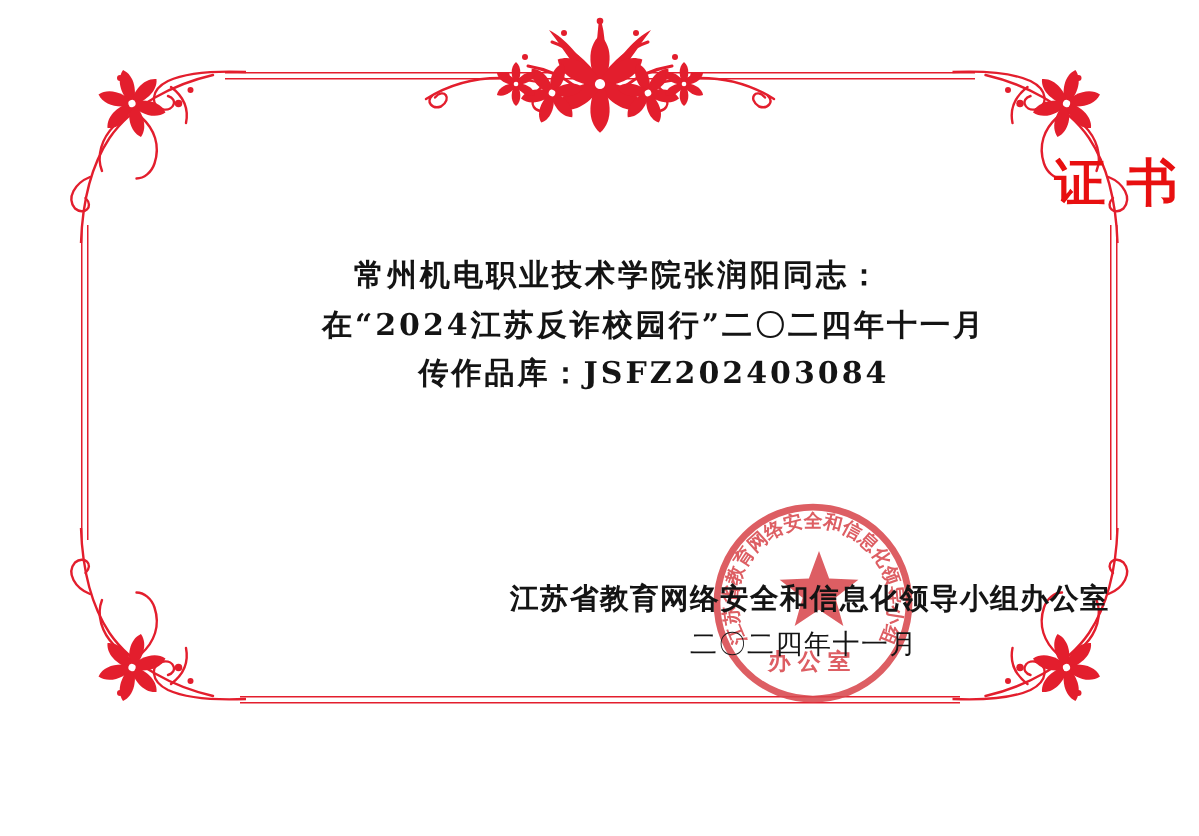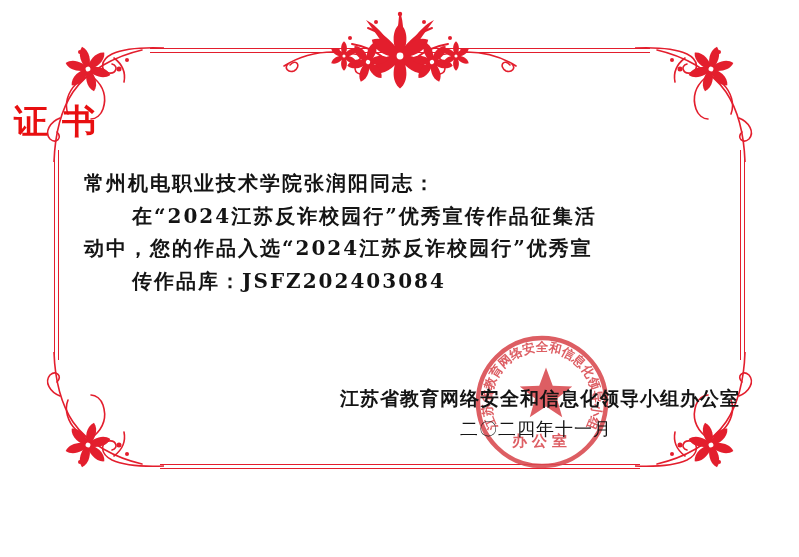--- a/index.html
+++ b/index.html
@@ -26,30 +26,30 @@
   
   .corner{position:absolute;width:140px;height:140px;color:var(--frame-red);}
   .corner.tl{left:24px;top:22px;}
   .corner.tr{left:635px;top:22px;transform:scaleX(-1);}
   .corner.bl{left:24px;top:352px;transform:scaleY(-1);}
   .corner.br{left:635px;top:352px;transform:scale(-1,-1);}
   
   .bouquet{position:absolute;left:280px;top:10px;width:240px;height:85px;color:var(--frame-red);}
   
   .title{
-    position:absolute;left:0;top:99px;width:100%;text-align:left;
+    position:absolute;left:0;top:99px;width:100%;text-align:right;
     color:var(--title-red);font-size:34px;font-weight:900;letter-spacing:14px;
     text-indent:14px;
   }
   .body-block{
     position:absolute;left:84px;top:167px;width:656px;
     color:var(--text-color);font-weight:700;font-size:20px;
     letter-spacing:2px;line-height:32.6px;
   }
-  .body-line{white-space:nowrap;}
+  .body-line{white-space:nowrap;text-align:center;}
   .body-line.indent{text-indent:48px;}
   .issuer{
     position:absolute;left:340px;top:386px;width:392px;text-align:left;
     color:var(--text-color);font-weight:700;font-size:19px;letter-spacing:1px;
     white-space:nowrap;z-index:3;font-family:Liberation Serif, serif;
   }
   .issue-date{
     position:absolute;left:456px;top:417px;width:160px;text-align:center;
     color:var(--text-color);font-weight:400;font-size:18px;letter-spacing:1px;
     white-space:nowrap;z-index:3;
@@ -157,21 +157,20 @@
       <textPath href="#sealArc" startOffset="50%" text-anchor="middle">江苏省教育网络安全和信息化领导小组</textPath>
     </text>
     <polygon fill="currentColor" transform="translate(4,-7) scale(0.92)" points="0,-30 -7.35,-10.11 -28.53,-9.27 -11.89,3.86 -17.63,24.27 0,12.5 17.63,24.27 11.89,3.86 28.53,-9.27 7.35,-10.11"></polygon>
     <text y="44" text-anchor="middle" font-size="15" letter-spacing="5" fill="currentColor">办公室</text>
   </svg>
 
   <div class="title">证书</div>
 
   <div class="body-block">
     <div class="body-line">常州机电职业技术学院张润阳同志：</div>
-    <div class="body-line indent">在“2024江苏反诈校园行”优秀宣传作品征集活</div>
-    <div class="body-line">动中，您的作品入选“2024江苏反诈校园行”优秀宣</div>
+    <div class="body-line indent">在“2024江苏反诈校园行”二〇二四年十一月</div>
     <div class="body-line indent"><span>传作品库：</span><span>JSFZ202403084</span></div>
   </div>
 
   <div class="issuer">江苏省教育网络安全和信息化领导小组办公室</div>
   <div class="issue-date">二〇二四年十一月</div>
 
 </div>
 
 </body></html>

